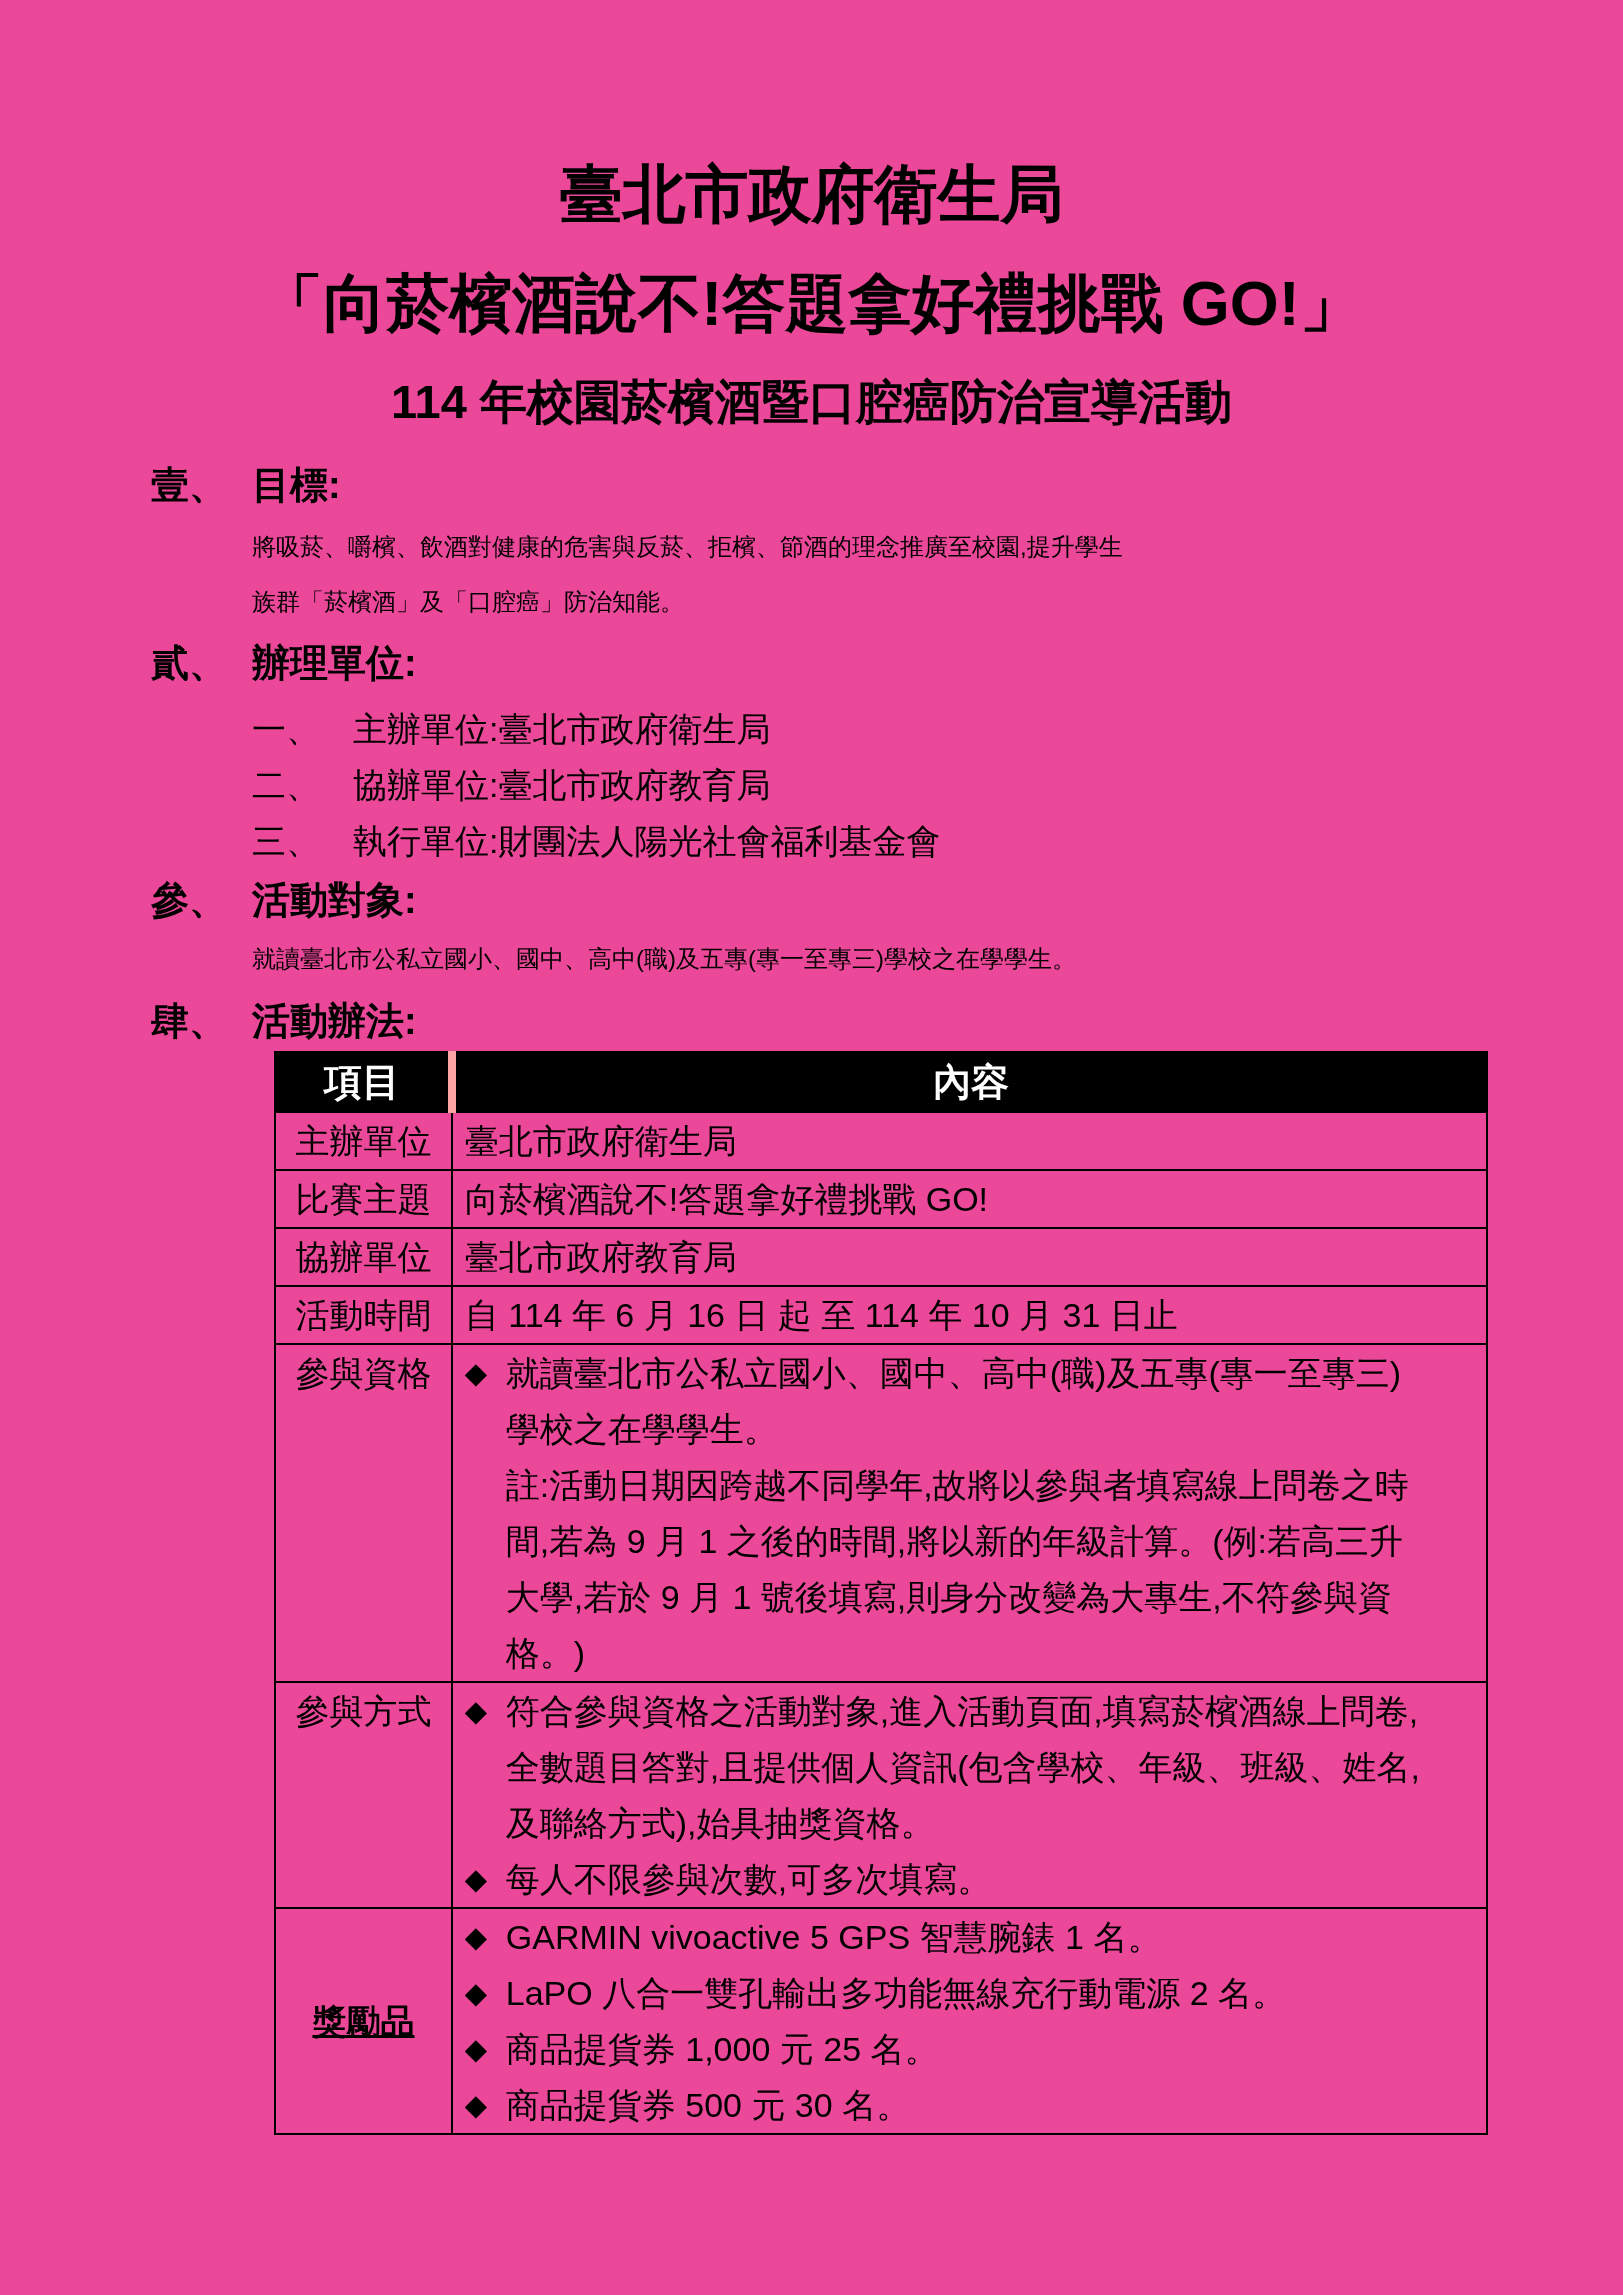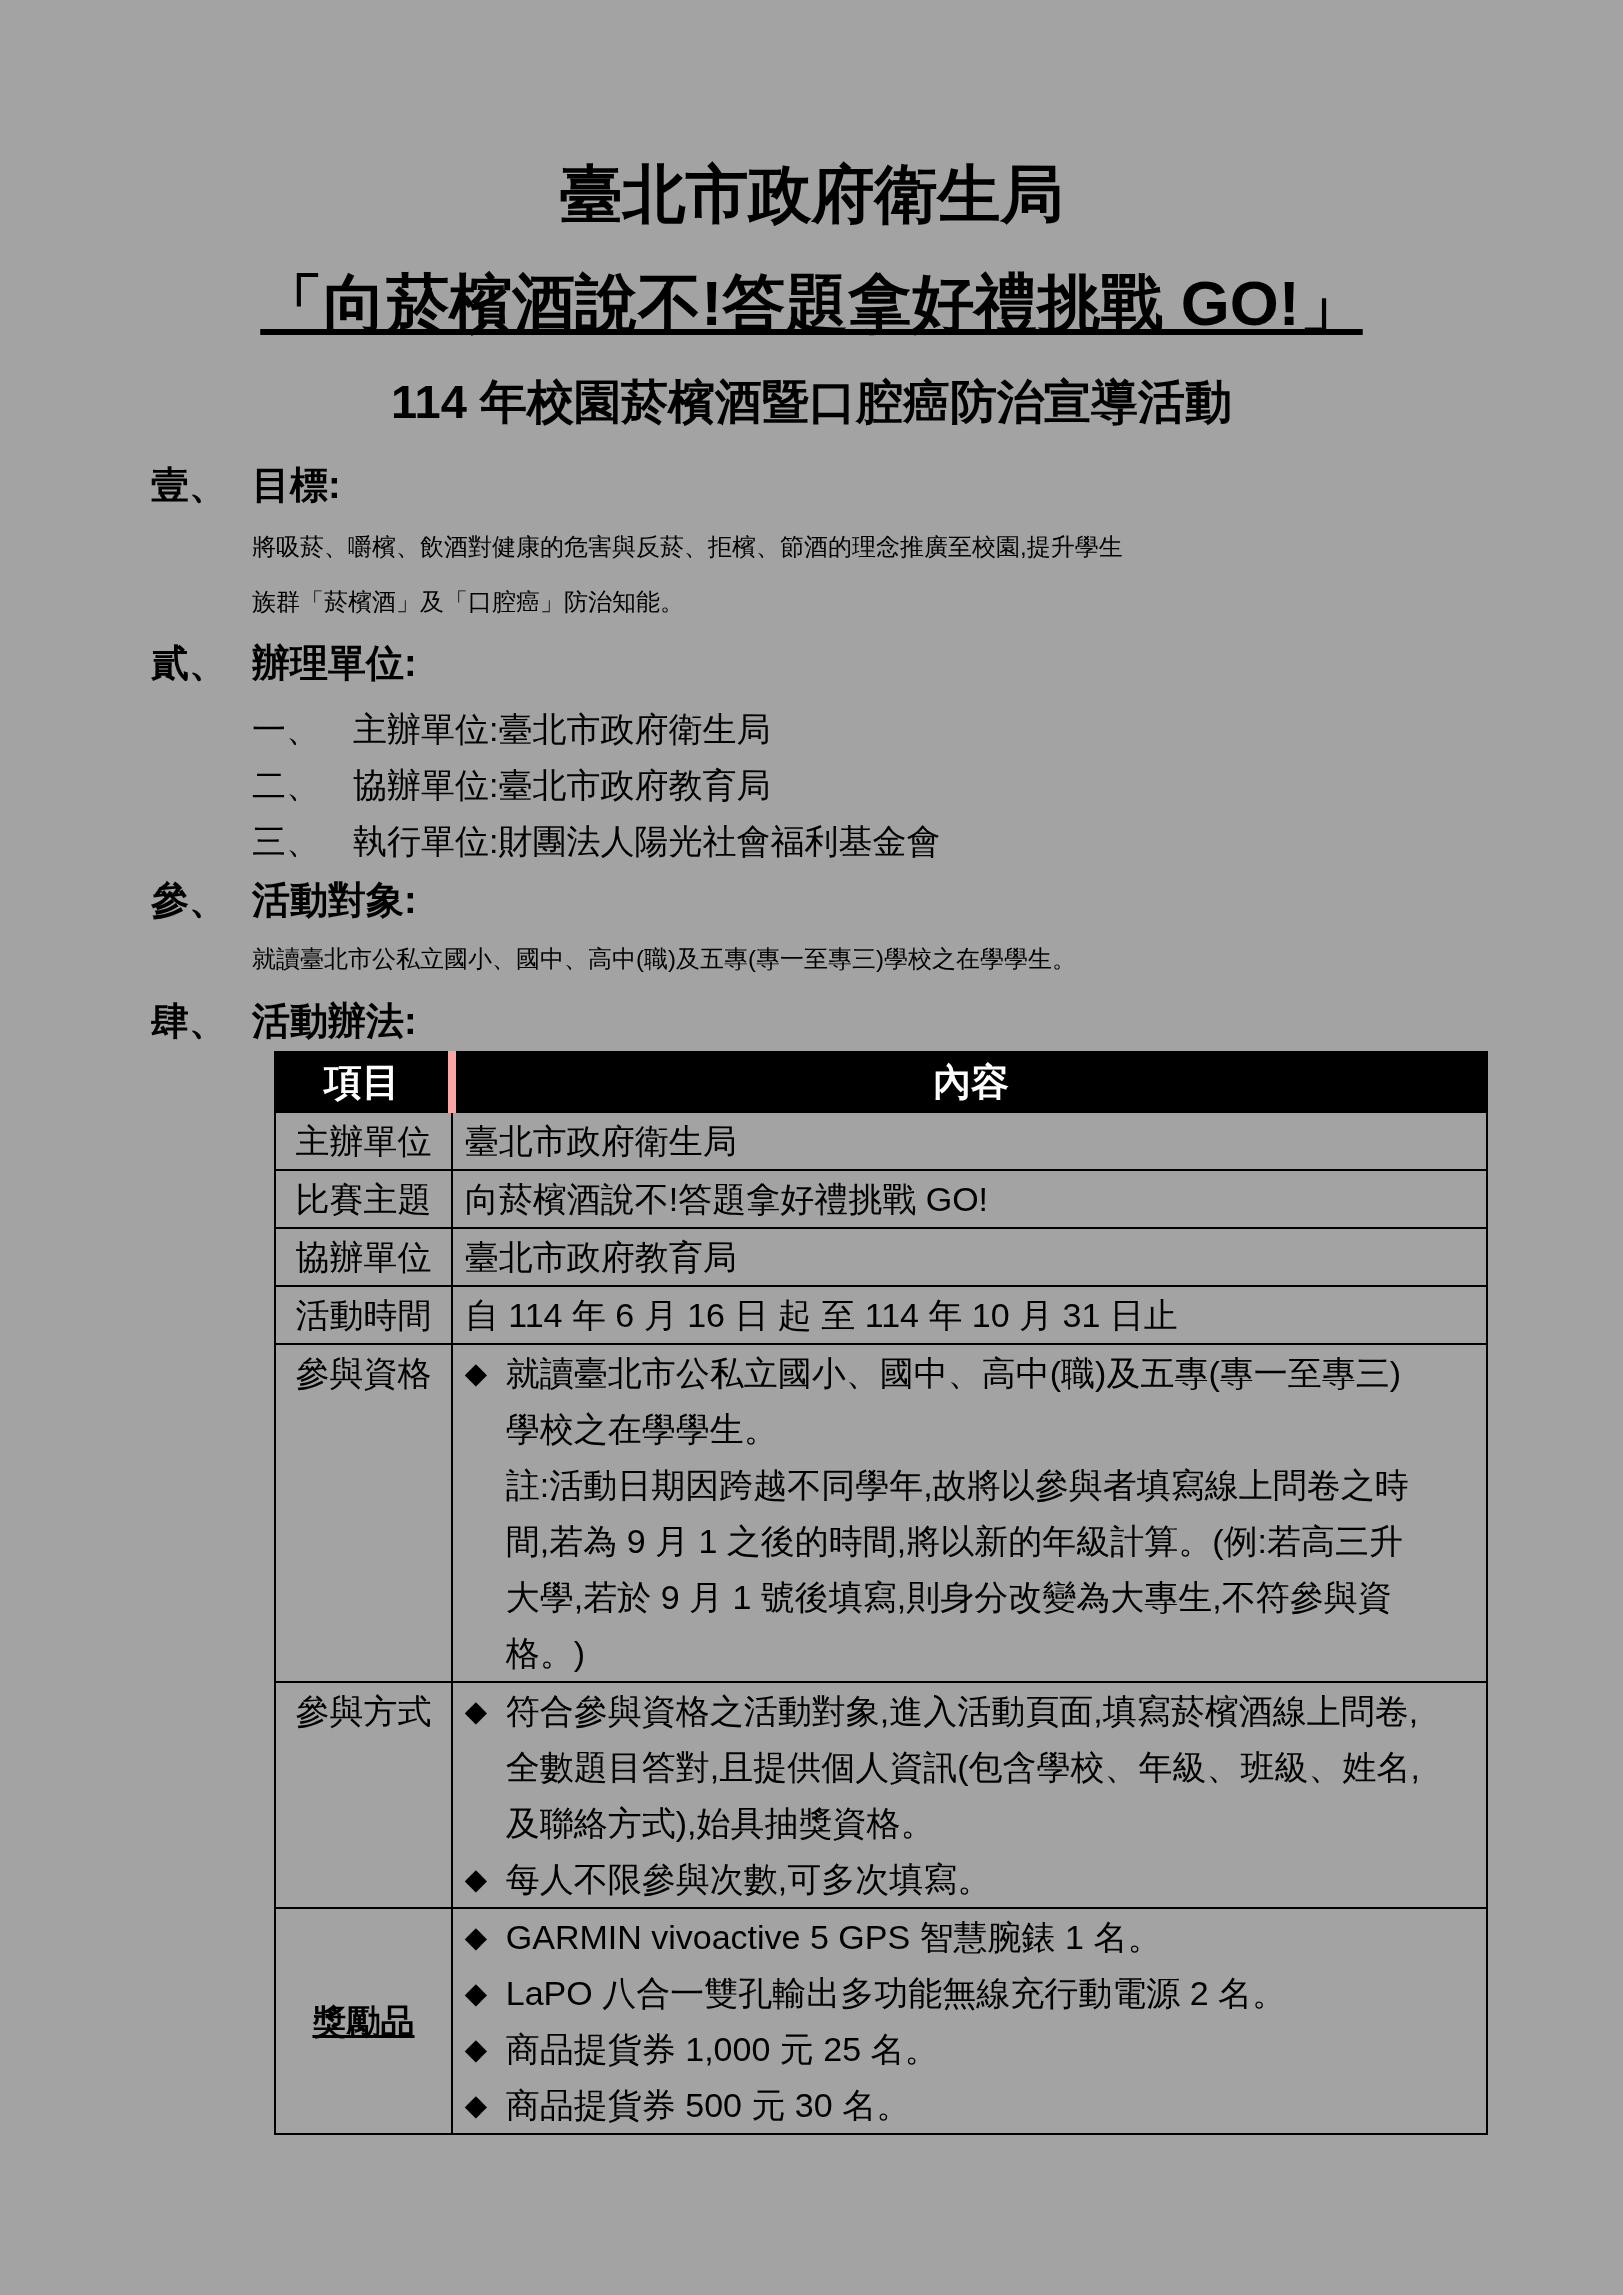--- a/index.html
+++ b/index.html
@@ -1,26 +1,26 @@
 <!DOCTYPE html>
 <html style="font-size:10.5px"><head>
 <meta charset="utf-8">
 <style>
   * { margin:0; padding:0; box-sizing:border-box; }
   html,body { background:#ffffff; }
   body { width:1623px; height:2295px; }
   .page {
     position:relative; width:1623px; height:2295px;
-    background:#a3a3a3; color:#000000; overflow:hidden;
+    background:#ec4899; color:#000000; overflow:hidden;
     font-family:"Liberation Sans","DejaVu Sans",sans-serif;
   }
   .t-org      { position:absolute; top:161px; left:0; width:100%; text-align:center;
                 font-size:63px; font-weight:bold; line-height:1.05; white-space:nowrap; }
   .t-campaign { position:absolute; top:270px; left:0; width:100%; text-align:center;
-                font-size:63px; font-weight:bold; line-height:1.05; white-space:nowrap;text-decoration:underline; }
+                font-size:63px; font-weight:bold; line-height:1.05; white-space:nowrap; }
   .t-event    { position:absolute; top:377px; left:0; width:100%; text-align:center;
                 font-size:47px; font-weight:bold; line-height:1.05; white-space:nowrap; }
 
   .sec-head { position:absolute; left:151px; display:flex; font-size:38px; font-weight:bold;
               line-height:56px; white-space:nowrap; }
   .sec-num  { display:inline-block; width:101px; }
 
   .para { position:absolute; left:252px; font-size:24px; line-height:55px; }
   .line { white-space:nowrap; }
 

